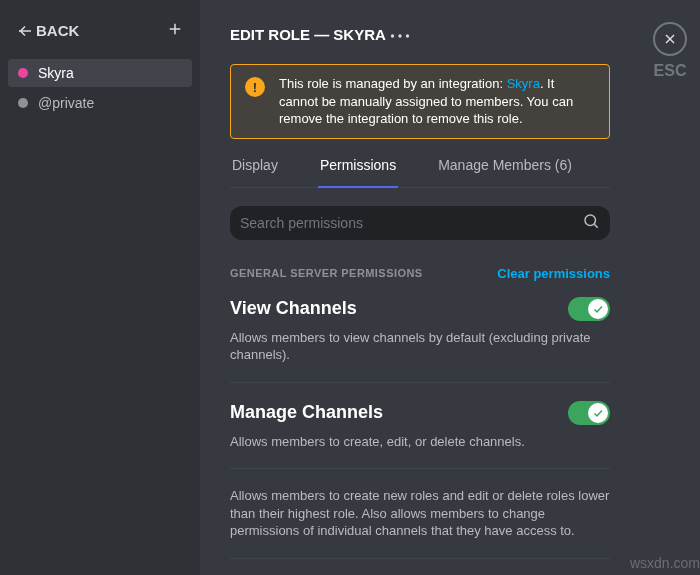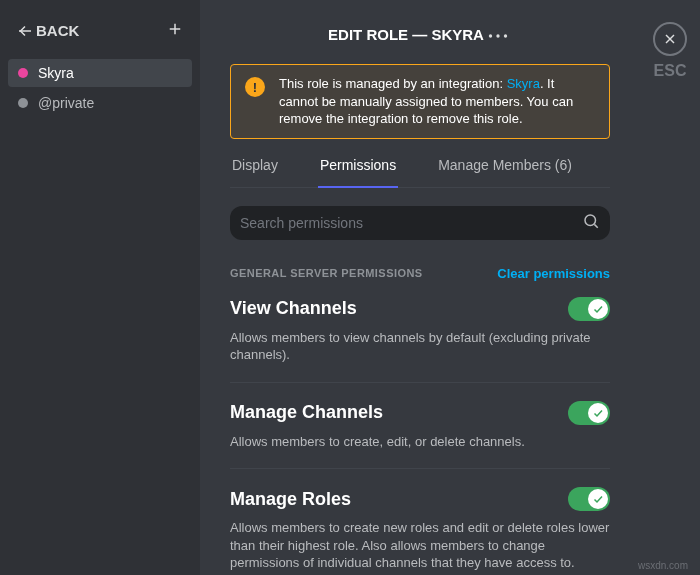--- a/index.html
+++ b/index.html
@@ -50,21 +50,21 @@
   .main {
     flex: 1;
     padding: 22px 30px 0 30px;
     overflow-y: auto;
     position: relative;
   }
   .main::-webkit-scrollbar{width:0}
   .header-row {
     display: flex;
     align-items: center;
-    justify-content: center;
+    justify-content: flex-start;
     margin-bottom: 18px;
   }
   .title {
     color: #fff;
     font-size: 15px;
     font-weight: 600;
     text-transform: uppercase;
   }
   .more-btn { color: #dcddde; cursor: pointer; padding: 4px; }
   .more-btn svg { width: 20px; height: 6px; }
@@ -135,21 +135,21 @@
   .right-col{
     width:60px;flex-shrink:0;background:#36393f;
     display:flex;flex-direction:column;align-items:center;padding-top:22px;gap:6px;
   }
   .close-circle{
     width:34px;height:34px;border-radius:50%;border:2px solid #72767d;
     display:flex;align-items:center;justify-content:center;cursor:pointer;
   }
   .close-circle svg{width:16px;height:16px;stroke:#dcddde;stroke-width:2;fill:none;}
   .esc-label{color:#72767d;font-size:16px;font-weight:600;}
-  .watermark{position:fixed;right:12px;bottom:4px;font-size:10px;color:#6b6e74;margin-top:26px;}
+  .watermark{position:fixed;right:0;bottom:4px;font-size:14px;color:#6b6e74;margin-top:26px;}
 </style>
 </head>
 <body>
 
 <div class="sidebar">
   <div class="sidebar-header">
     <div class="back">
       <svg viewBox="0 0 24 24">
           <polyline points="15 18 9 12 15 6" transform="translate(-3 0)"></polyline>
           <line x1="4" y1="12" x2="20" y2="12"></line>
@@ -236,30 +236,20 @@
           <svg viewBox="0 0 24 24">
               <polyline points="5 13 10 18 20 7"></polyline>
             </svg>
         </div>
       </div>
     </div>
     <div class="perm-desc">Allows members to create, edit, or delete channels.</div>
   </div>
 
   <div class="perm">
-    <div class="perm-head">
-      <div class="perm-title">Manage Roles</div>
-      <div class="toggle">
-        <div class="toggle-knob">
-          <svg viewBox="0 0 24 24">
-              <polyline points="5 13 10 18 20 7"></polyline>
-            </svg>
-        </div>
-      </div>
-    </div>
     <div class="perm-desc">Allows members to create new roles and edit or delete roles lower than their highest role. Also allows members to change permissions of individual channels that they have access to.</div>
   </div>
 </div>
 
 <div class="right-col">
   <div class="close-circle">
     <svg viewBox="0 0 24 24">
         <line x1="6" y1="6" x2="18" y2="18"></line>
         <line x1="18" y1="6" x2="6" y2="18"></line>
       </svg>

